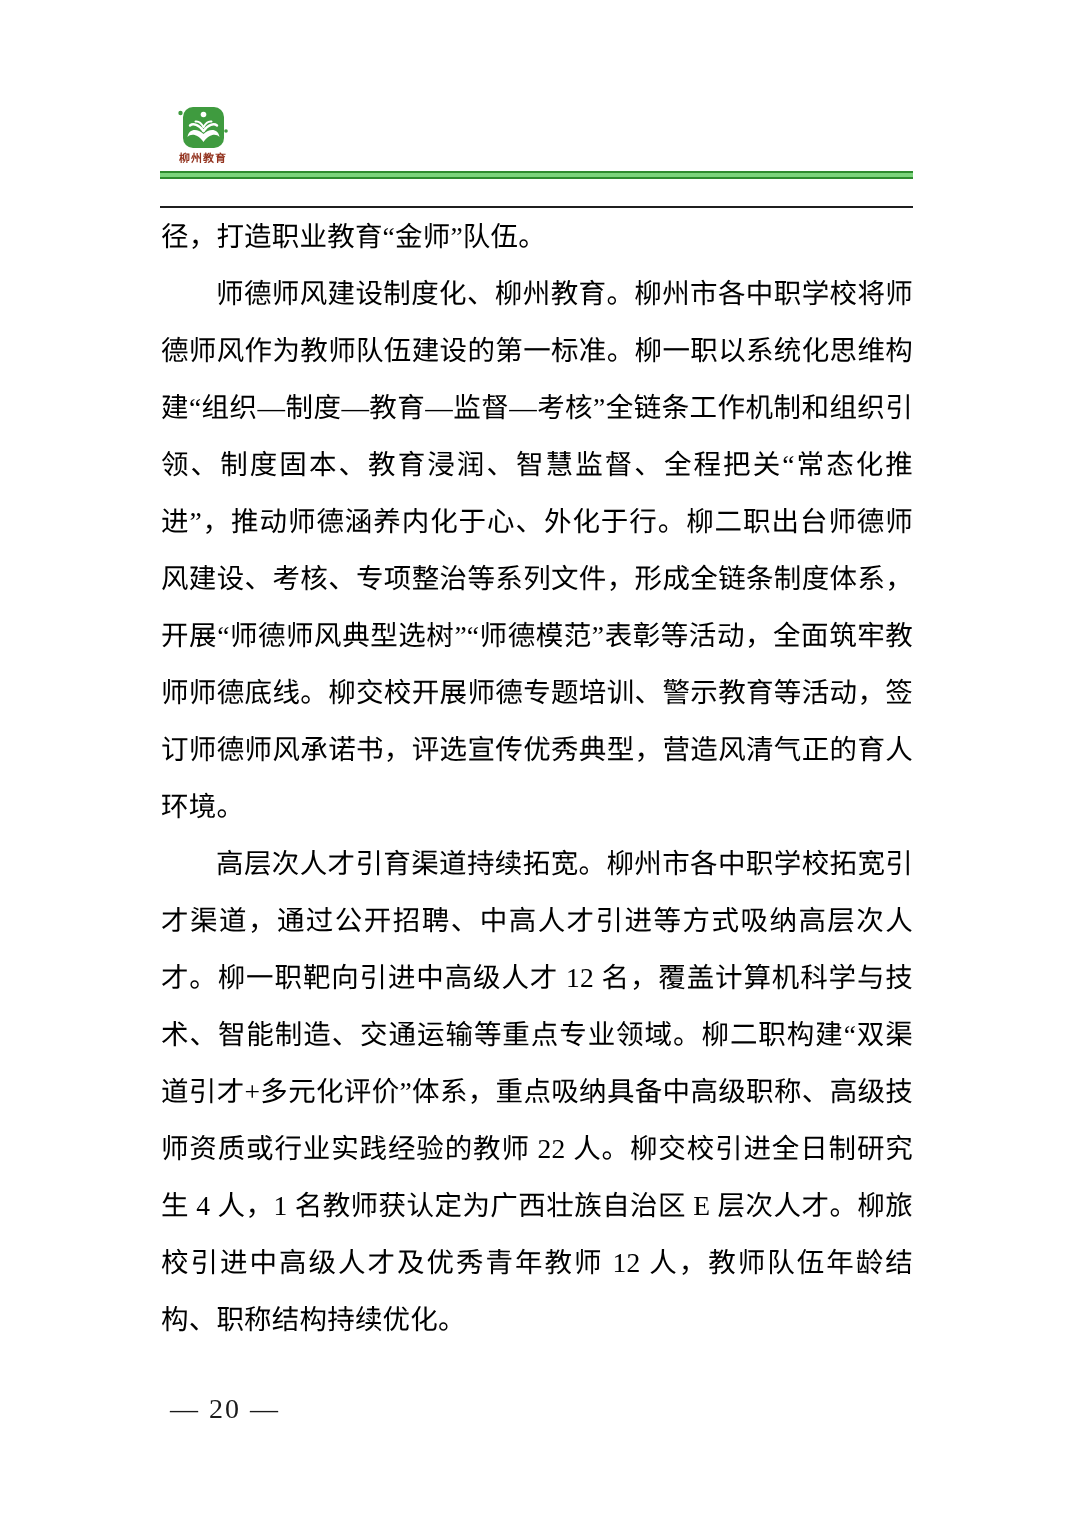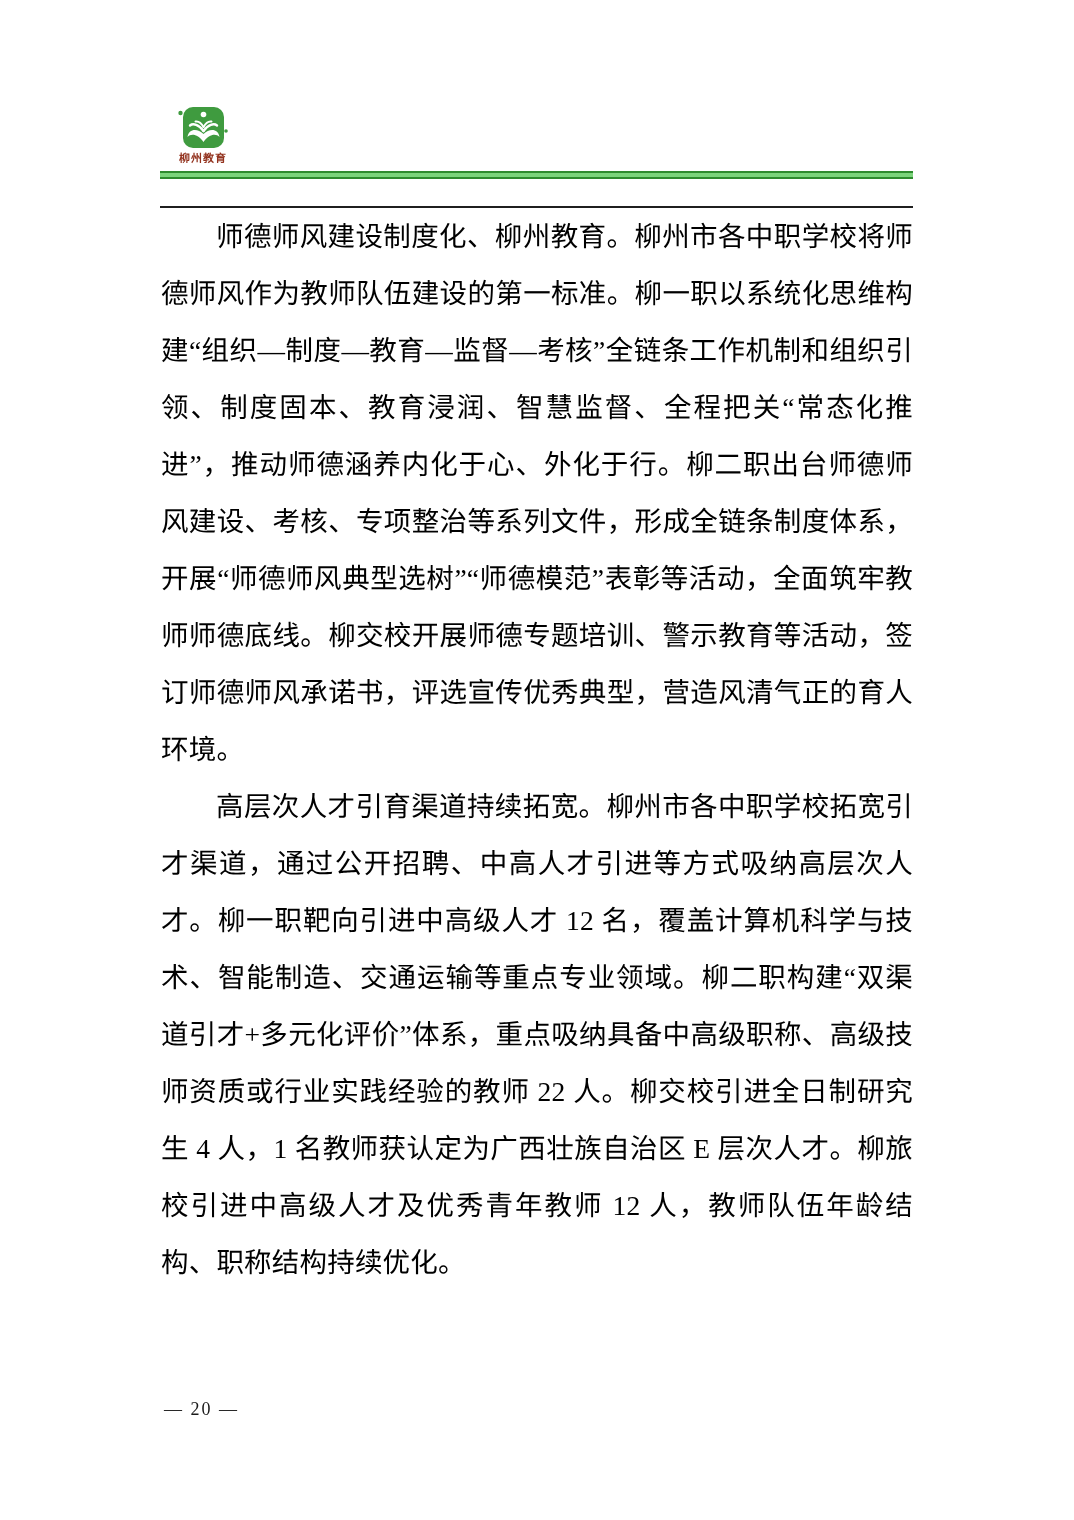--- a/index.html
+++ b/index.html
@@ -41,22 +41,22 @@
     position:absolute;left:161px;top:208px;width:752px;
     font-size:27.5px;line-height:57px;
     text-align:justify;
     letter-spacing:0.2px;
   }
   .body-text p{margin:0;padding:0;}
   .body-text p.indent{text-indent:2em;}
   .body-text .b{font-weight:normal;}
   
   .footer-pagenum{
-    position:absolute;left:164px;top:1394px;
-    font-size:18px;line-height:30px;letter-spacing:2px;
+    position:absolute;left:170px;top:1394px;
+    font-size:28px;line-height:30px;letter-spacing:2px;
     color:#1a1a1a;white-space:nowrap;
   }
 </style>
 </head>
 <body>
 
 <div class="page">
 
   <div class="logo">
     <svg width="50" height="46" viewBox="0 0 50 46">
@@ -71,19 +71,20 @@
       <path d="M25.5 21 C 28 16.5, 31 15, 33.5 15.5" stroke="#ffffff" stroke-width="2" fill="none" stroke-linecap="round"></path>
     </svg>
     <div class="logo-caption">柳州教育</div>
   </div>
 
 
   <div class="green-band"></div>
   <div class="black-rule"></div>
 
   <div class="body-text">
+      <p><span>径，打造职业教育“金师”队伍。</span></p>
       <p class="indent"><span>师德师风建设制度化、柳州教育。柳州市各中职学校将师德师风作为教师队伍建设的第一标准。</span><span class="b">柳一职</span><span>以系统化思维构建“组织—制度—教育—监督—考核”全链条工作机制和组织引领、制度固本、教育浸润、智慧监督、全程把关“常态化推进”，推动师德涵养内化于心、外化于行。</span><span class="b">柳二职</span><span>出台师德师风建设、考核、专项整治等系列文件，形成全链条制度体系，开展“师德师风典型选树”“师德模范”表彰等活动，全面筑牢教师师德底线。</span><span class="b">柳交校</span><span>开展师德专题培训、警示教育等活动，签订师德师风承诺书，评选宣传优秀典型，营造风清气正的育人环境。</span></p>
       <p class="indent"><span>高层次人才引育渠道持续拓宽。柳州市各中职学校拓宽引才渠道，通过公开招聘、中高人才引进等方式吸纳高层次人才。</span><span class="b">柳一职</span><span>靶向引进中高级人才 12 名，覆盖计算机科学与技术、智能制造、交通运输等重点专业领域。</span><span class="b">柳二职</span><span>构建“双渠道引才+多元化评价”体系，重点吸纳具备中高级职称、高级技师资质或行业实践经验的教师 22 人。</span><span class="b">柳交校</span><span>引进全日制研究生 4 人，1 名教师获认定为广西壮族自治区 E 层次人才。</span><span class="b">柳旅校</span><span>引进中高级人才及优秀青年教师 12 人，教师队伍年龄结构、职称结构持续优化。</span></p>
     </div>
 
   <div class="footer-pagenum">— 20 —</div>
 
 </div>
 
 </body></html>

